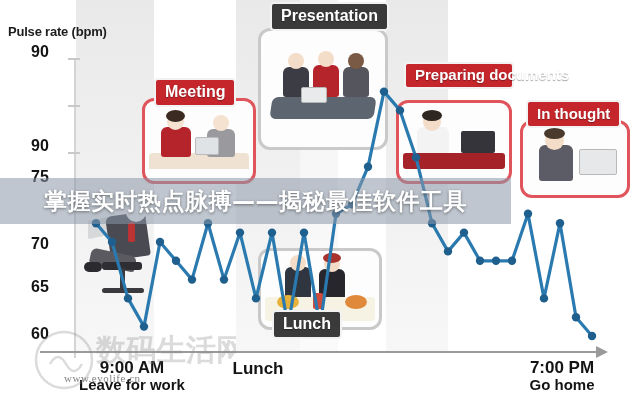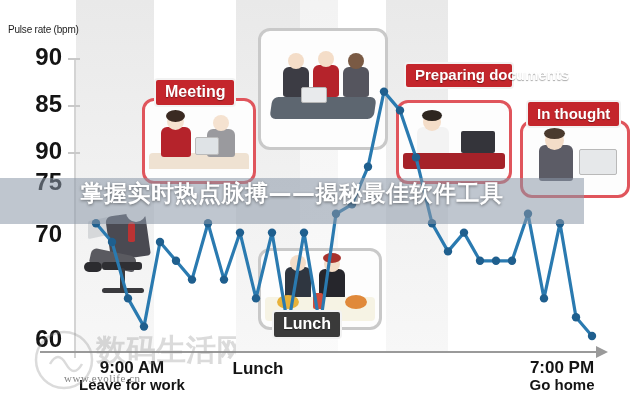--- a/index.html
+++ b/index.html
@@ -11,26 +11,26 @@
     position:relative;
   }
   #stage{position:absolute;left:0;top:0;width:632px;height:400px;overflow:hidden;background:#fff;}
 
   
   .band{position:absolute;top:0;bottom:48px;background:linear-gradient(to bottom,#e9e9e9 0%,#efefef 40%,#f7f7f7 100%);}
 
   
   #yaxis-title{
     position:absolute;left:8px;top:24px;
-    font-size:10px;font-weight:normal;color:#1d1d1d;
+    font-size:13px;font-weight:bold;color:#1d1d1d;
     letter-spacing:-0.2px;white-space:nowrap;
   }
   .ytick{
-    position:absolute;left:18px;width:44px;text-align:right;
-    font-size:24px;font-weight:bold;color:#141414;
+    position:absolute;left:18px;width:44px;text-align:center;
+    font-size:16px;font-weight:bold;color:#141414;
     font-family:"Liberation Sans",sans-serif;
   }
   #yline{position:absolute;left:74px;top:58px;width:2px;height:300px;background:#d4d4d4;}
   .ymark{position:absolute;left:68px;width:12px;height:2px;background:#c9c9c9;}
 
   #xaxis{
     position:absolute;left:40px;bottom:47px;height:2px;width:560px;
     background:#9a9a9a;
   }
   #xarrow{
@@ -74,23 +74,23 @@
     opacity:.30;pointer-events:none;z-index:8;
   }
   #wm-text{
     position:absolute;left:64px;bottom:16px;
     font-size:11px;color:#6d6d6d;letter-spacing:.5px;
     opacity:.85;z-index:9;font-family:Liberation Serif, serif;
   }
 
   
   #banner{
-    position:absolute;left:0;width:584px;
+    position:absolute;left:0;width:511px;
     background:rgba(138,152,168,0.55);
-    display:flex;justify-content:center;
+    display:flex;align-items:center;justify-content:center;
     z-index:20;
   }
   #banner-text{
     color:#ffffff;font-size:23px;font-weight:bold;
     letter-spacing:0.5px;
     text-shadow:0 1px 3px rgba(0,0,0,.45);
     font-family:"DejaVu Sans","Liberation Sans",sans-serif;
     white-space:nowrap;
   }
 </style>
@@ -100,24 +100,24 @@
 <div id="stage">
 
   <div class="band" style="left:76px;width:78px;"></div>
   <div class="band" style="left:236px;width:64px;"></div>
   <div class="band" style="left:300px;width:38px;opacity:.55;"></div>
   <div class="band" style="left:386px;width:62px;"></div>
 
   <div id="yaxis-title">Pulse rate (bpm)</div>
 
   <div class="ytick" style="top:43px;">90</div>
-  <div class="ytick" style="top:90px;">85</div>
   <div class="ytick" style="top:137px;">90</div>
   <div class="ytick" style="top:168px;">75</div>
-  <div class="ytick" style="top:220px;">70</div>
+  <div class="ytick" style="top:235px;">70</div>
+  <div class="ytick" style="top:278px;">65</div>
   <div class="ytick" style="top:325px;">60</div>
 
   <div id="yline"></div>
   <div class="ymark" style="top:58px;"></div>
   <div class="ymark" style="top:105px;"></div>
   <div class="ymark" style="top:152px;"></div>
 
   <div id="xaxis"></div>
   <div id="xarrow"></div>
 
@@ -227,20 +227,23 @@
         <circle cx="544" cy="298.4" r="4.2" fill="#1f5f8e"></circle>
         <circle cx="560" cy="223.2" r="4.2" fill="#1f5f8e"></circle>
         <circle cx="576" cy="317.2" r="4.2" fill="#1f5f8e"></circle>
         <circle cx="592" cy="336" r="4.2" fill="#1f5f8e"></circle>
       </g>
   </svg>
 
   <div class="cap red" style="left:154px;top:78px;font-size:16px;">
     <span>Meeting</span>
   </div>
+  <div class="cap dark" style="left:270px;top:2px;font-size:16px;">
+    <span>Presentation</span>
+  </div>
   <div class="cap red" style="left:404px;top:62px;font-size:15px;text-align:center;line-height:1.08;width:88px;">
     <span>Preparing documents</span>
   </div>
   <div class="cap red" style="left:526px;top:100px;font-size:15px;">
     <span>In thought</span>
   </div>
   <div class="cap dark" style="left:272px;top:310px;font-size:16px;">
     <span>Lunch</span>
   </div>
 

